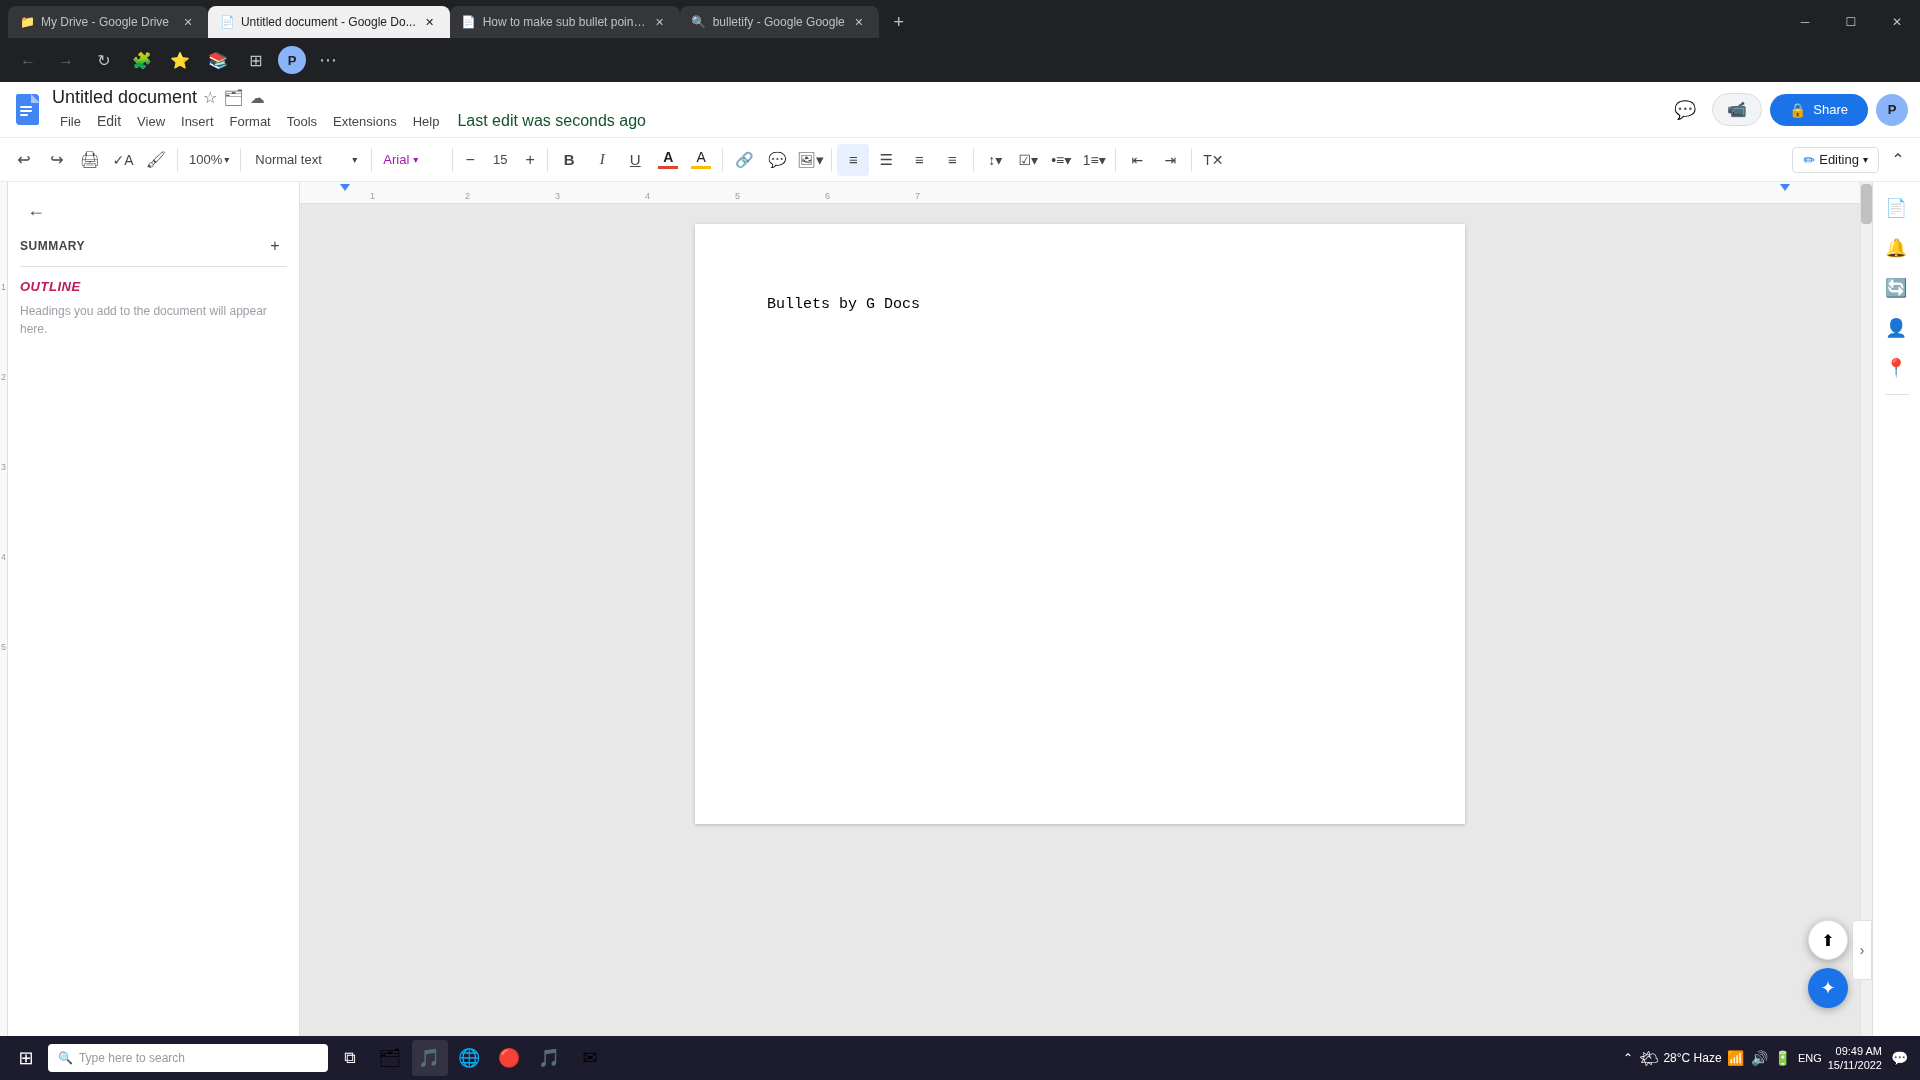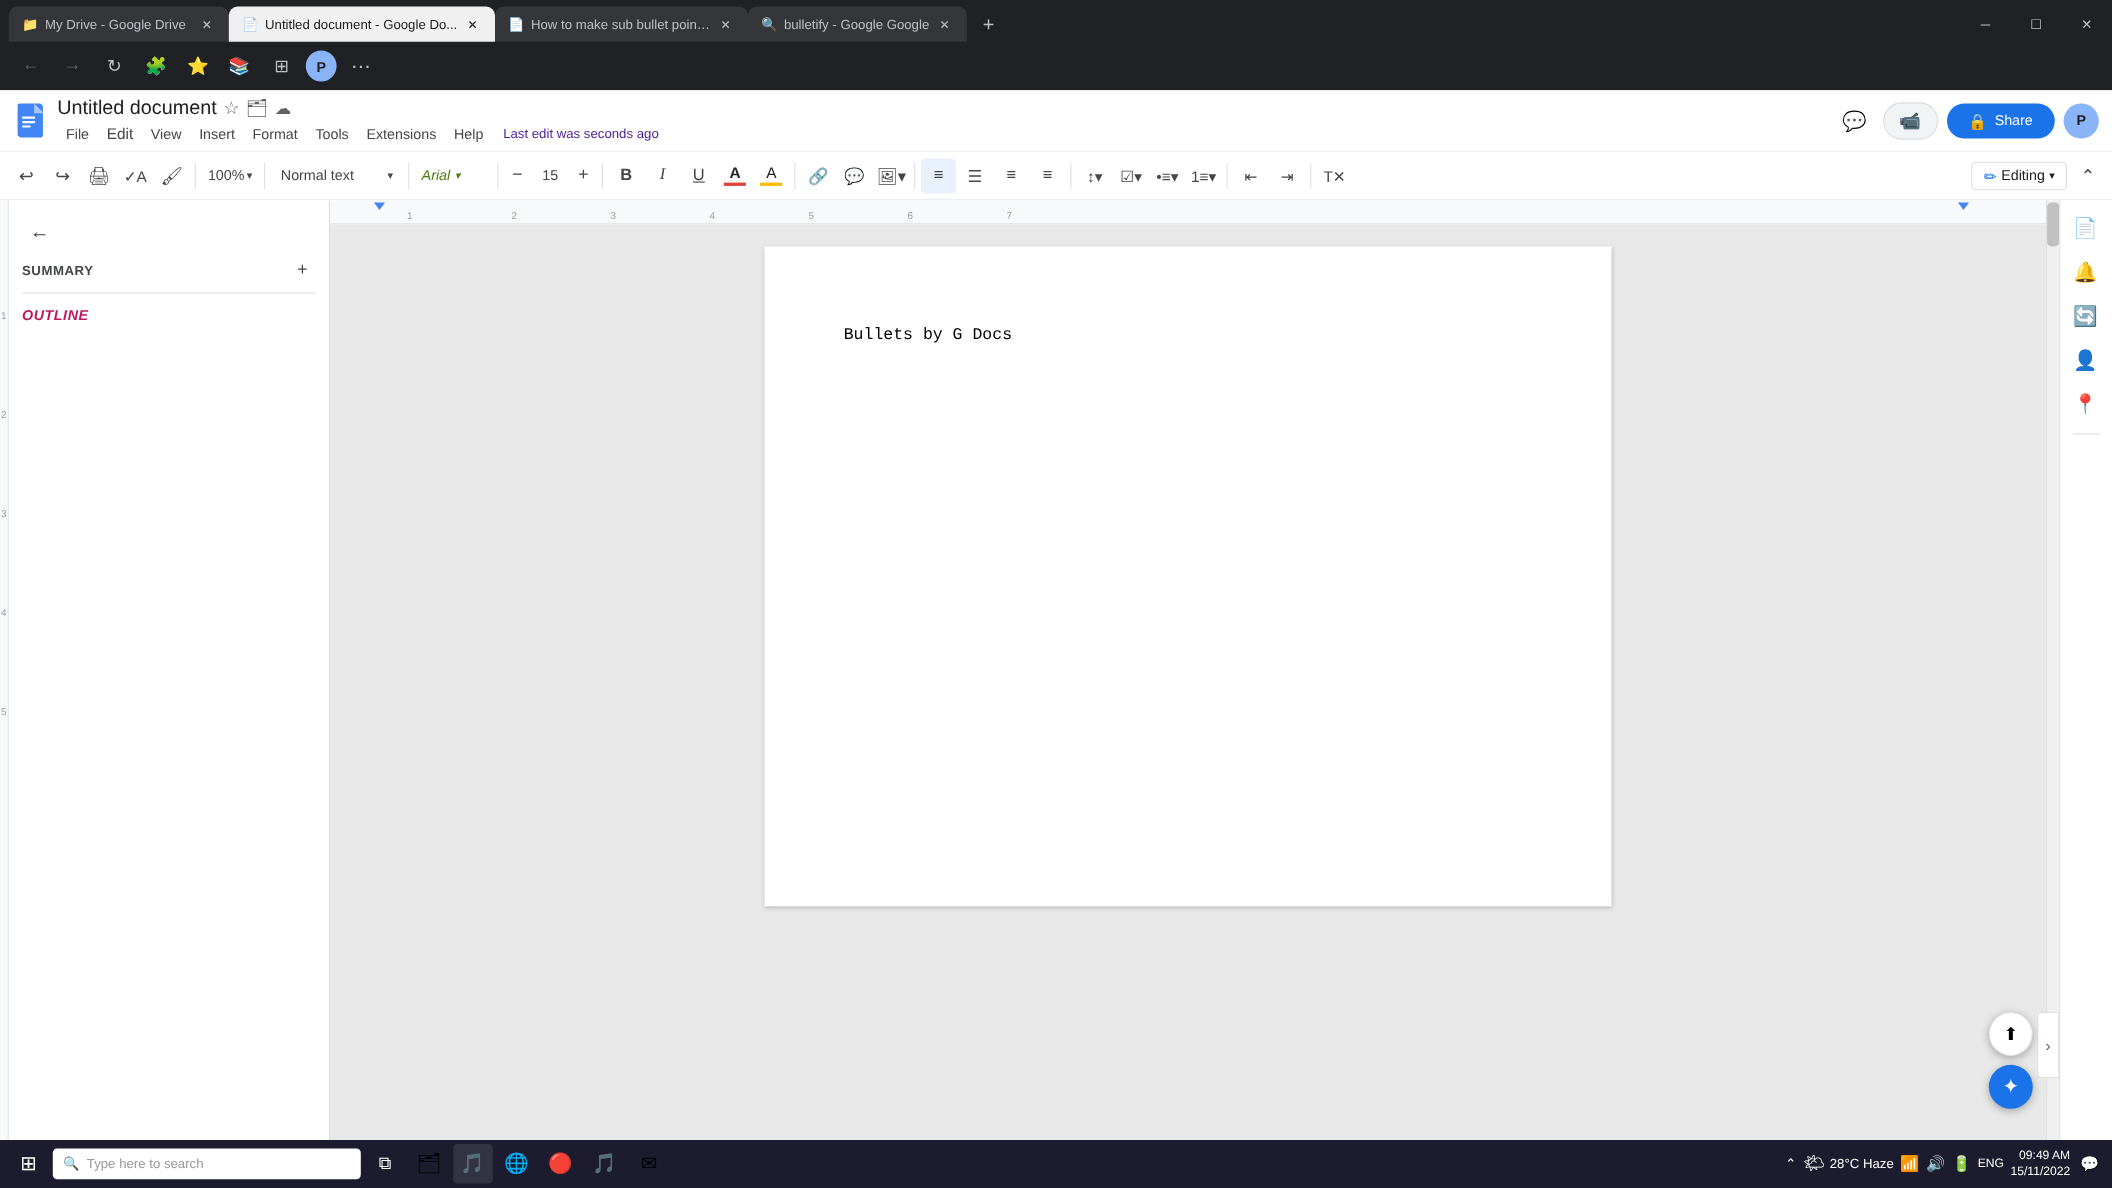--- a/index.html
+++ b/index.html
@@ -125,21 +125,21 @@
       </div>
       <div style="display:flex; align-items:center;">
         <span class="menu-item" style="font-size:13px; color:#444746; padding:2px 8px; border-radius:4px; cursor:pointer;">File</span>
         <span class="menu-item" style="font-size:14px; color:#444746; padding:2px 8px; border-radius:4px; cursor:pointer;">Edit</span>
         <span class="menu-item" style="font-size:13px; color:#444746; padding:2px 8px; border-radius:4px; cursor:pointer;">View</span>
         <span class="menu-item" style="font-size:13px; color:#444746; padding:2px 8px; border-radius:4px; cursor:pointer;">Insert</span>
         <span class="menu-item" style="font-size:13px; color:#444746; padding:2px 8px; border-radius:4px; cursor:pointer;">Format</span>
         <span class="menu-item" style="font-size:13px; color:#444746; padding:2px 8px; border-radius:4px; cursor:pointer;">Tools</span>
         <span class="menu-item" style="font-size:13px; color:#444746; padding:2px 8px; border-radius:4px; cursor:pointer;">Extensions</span>
         <span class="menu-item" style="font-size:13px; color:#444746; padding:2px 8px; border-radius:4px; cursor:pointer;">Help</span>
-        <span style="font-size:12px; color:#4c1d95; padding:2px 10px; cursor:default;">Last edit was seconds ago</span>
+        <span style="font-size:16px; color:#14532d; padding:2px 10px; cursor:default;">Last edit was seconds ago</span>
       </div>
     </div>
 
     <div style="display:flex; align-items:center; gap:8px;">
       <div style="width:36px; height:36px; display:flex; align-items:center; justify-content:center; border-radius:50%; cursor:pointer; color:#5f6368; font-size:18px;">💬</div>
 
       <div style="display:flex; align-items:center; gap:6px; padding:6px 14px; border-radius:20px; background:#f1f3f4; font-size:13px; cursor:pointer; border:1px solid #dadce0;">
         <span style="color:#1a73e8; font-size:16px;">📹</span>
       </div>
 
@@ -168,21 +168,21 @@
 
     <div class="toolbar-separator"></div>
 
     <div style="display:flex; align-items:center; padding:0 8px; border-radius:4px; cursor:pointer; font-size:13px; color:#444746; height:28px; gap:4px; min-width:120px; border:1px solid transparent;">
       <span>Normal text</span>
       <span style="font-size:10px; margin-left:auto;">▾</span>
     </div>
 
     <div class="toolbar-separator"></div>
 
-    <div style="display:flex; align-items:center; padding:0 6px; border-radius:4px; cursor:pointer; font-size:13px; color:#4d7c0f; height:28px; gap:4px; min-width:70px;font-style:italic;">
+    <div style="display:flex; align-items:center; padding:0 6px; border-radius:4px; cursor:pointer; font-size:13px; color:#a21caf; height:28px; gap:4px; min-width:70px;">
       <span>Arial</span>
       <span style="font-size:10px;">▾</span>
     </div>
 
     <div class="toolbar-separator"></div>
 
     <div style="display:flex; align-items:center; gap:2px;">
       <div class="font-size-btn" style="width:24px; height:24px; display:flex; align-items:center; justify-content:center; border-radius:50%; cursor:pointer;">−</div>
       <span style="width:32px; text-align:center; font-size:13px; color:#444746; cursor:pointer;">15</span>
       <div class="font-size-btn" style="width:24px; height:24px; display:flex; align-items:center; justify-content:center; border-radius:50%; cursor:pointer;">+</div>
@@ -258,20 +258,21 @@
 
       <div style="display:flex; align-items:center; justify-content:space-between; margin-bottom:8px;">
         <span style="font-size:12px; font-weight:600; color:#444746; letter-spacing:0.5px;">SUMMARY</span>
         <div style="width:24px; height:24px; display:flex; align-items:center; justify-content:center; border-radius:50%; cursor:pointer; color:#444746; font-size:16px;">+</div>
       </div>
 
       <div style="height:1px; background:#e0e0e0; margin-bottom:12px;"></div>
 
       <div>
         <div style="font-size:13px; font-weight:600; color:#be185d; letter-spacing:0.5px; margin-bottom:8px;font-style:italic;">OUTLINE</div>
+        <div style="font-size:12px; color:#9aa0a6; line-height:1.5;">Headings you add to the document will appear here.</div>
       </div>
     </div>
 
     <div style="flex:1; display:flex; flex-direction:column; overflow:hidden;">
 
       <div style="height:22px; background:#f8f9fa; border-bottom:1px solid #e0e0e0; display:flex; overflow:hidden;">
         <div style="width:0; background:#e8e8e8; flex-shrink:0;"></div>
         <div style="flex:1; display:flex; align-items:flex-end; padding:0 8px; position:relative; font-size:9px; color:#9aa0a6;">
           <span style="position:absolute; left:70px; bottom:2px;">1</span>
           <span style="position:absolute; left:165px; bottom:2px;">2</span>

